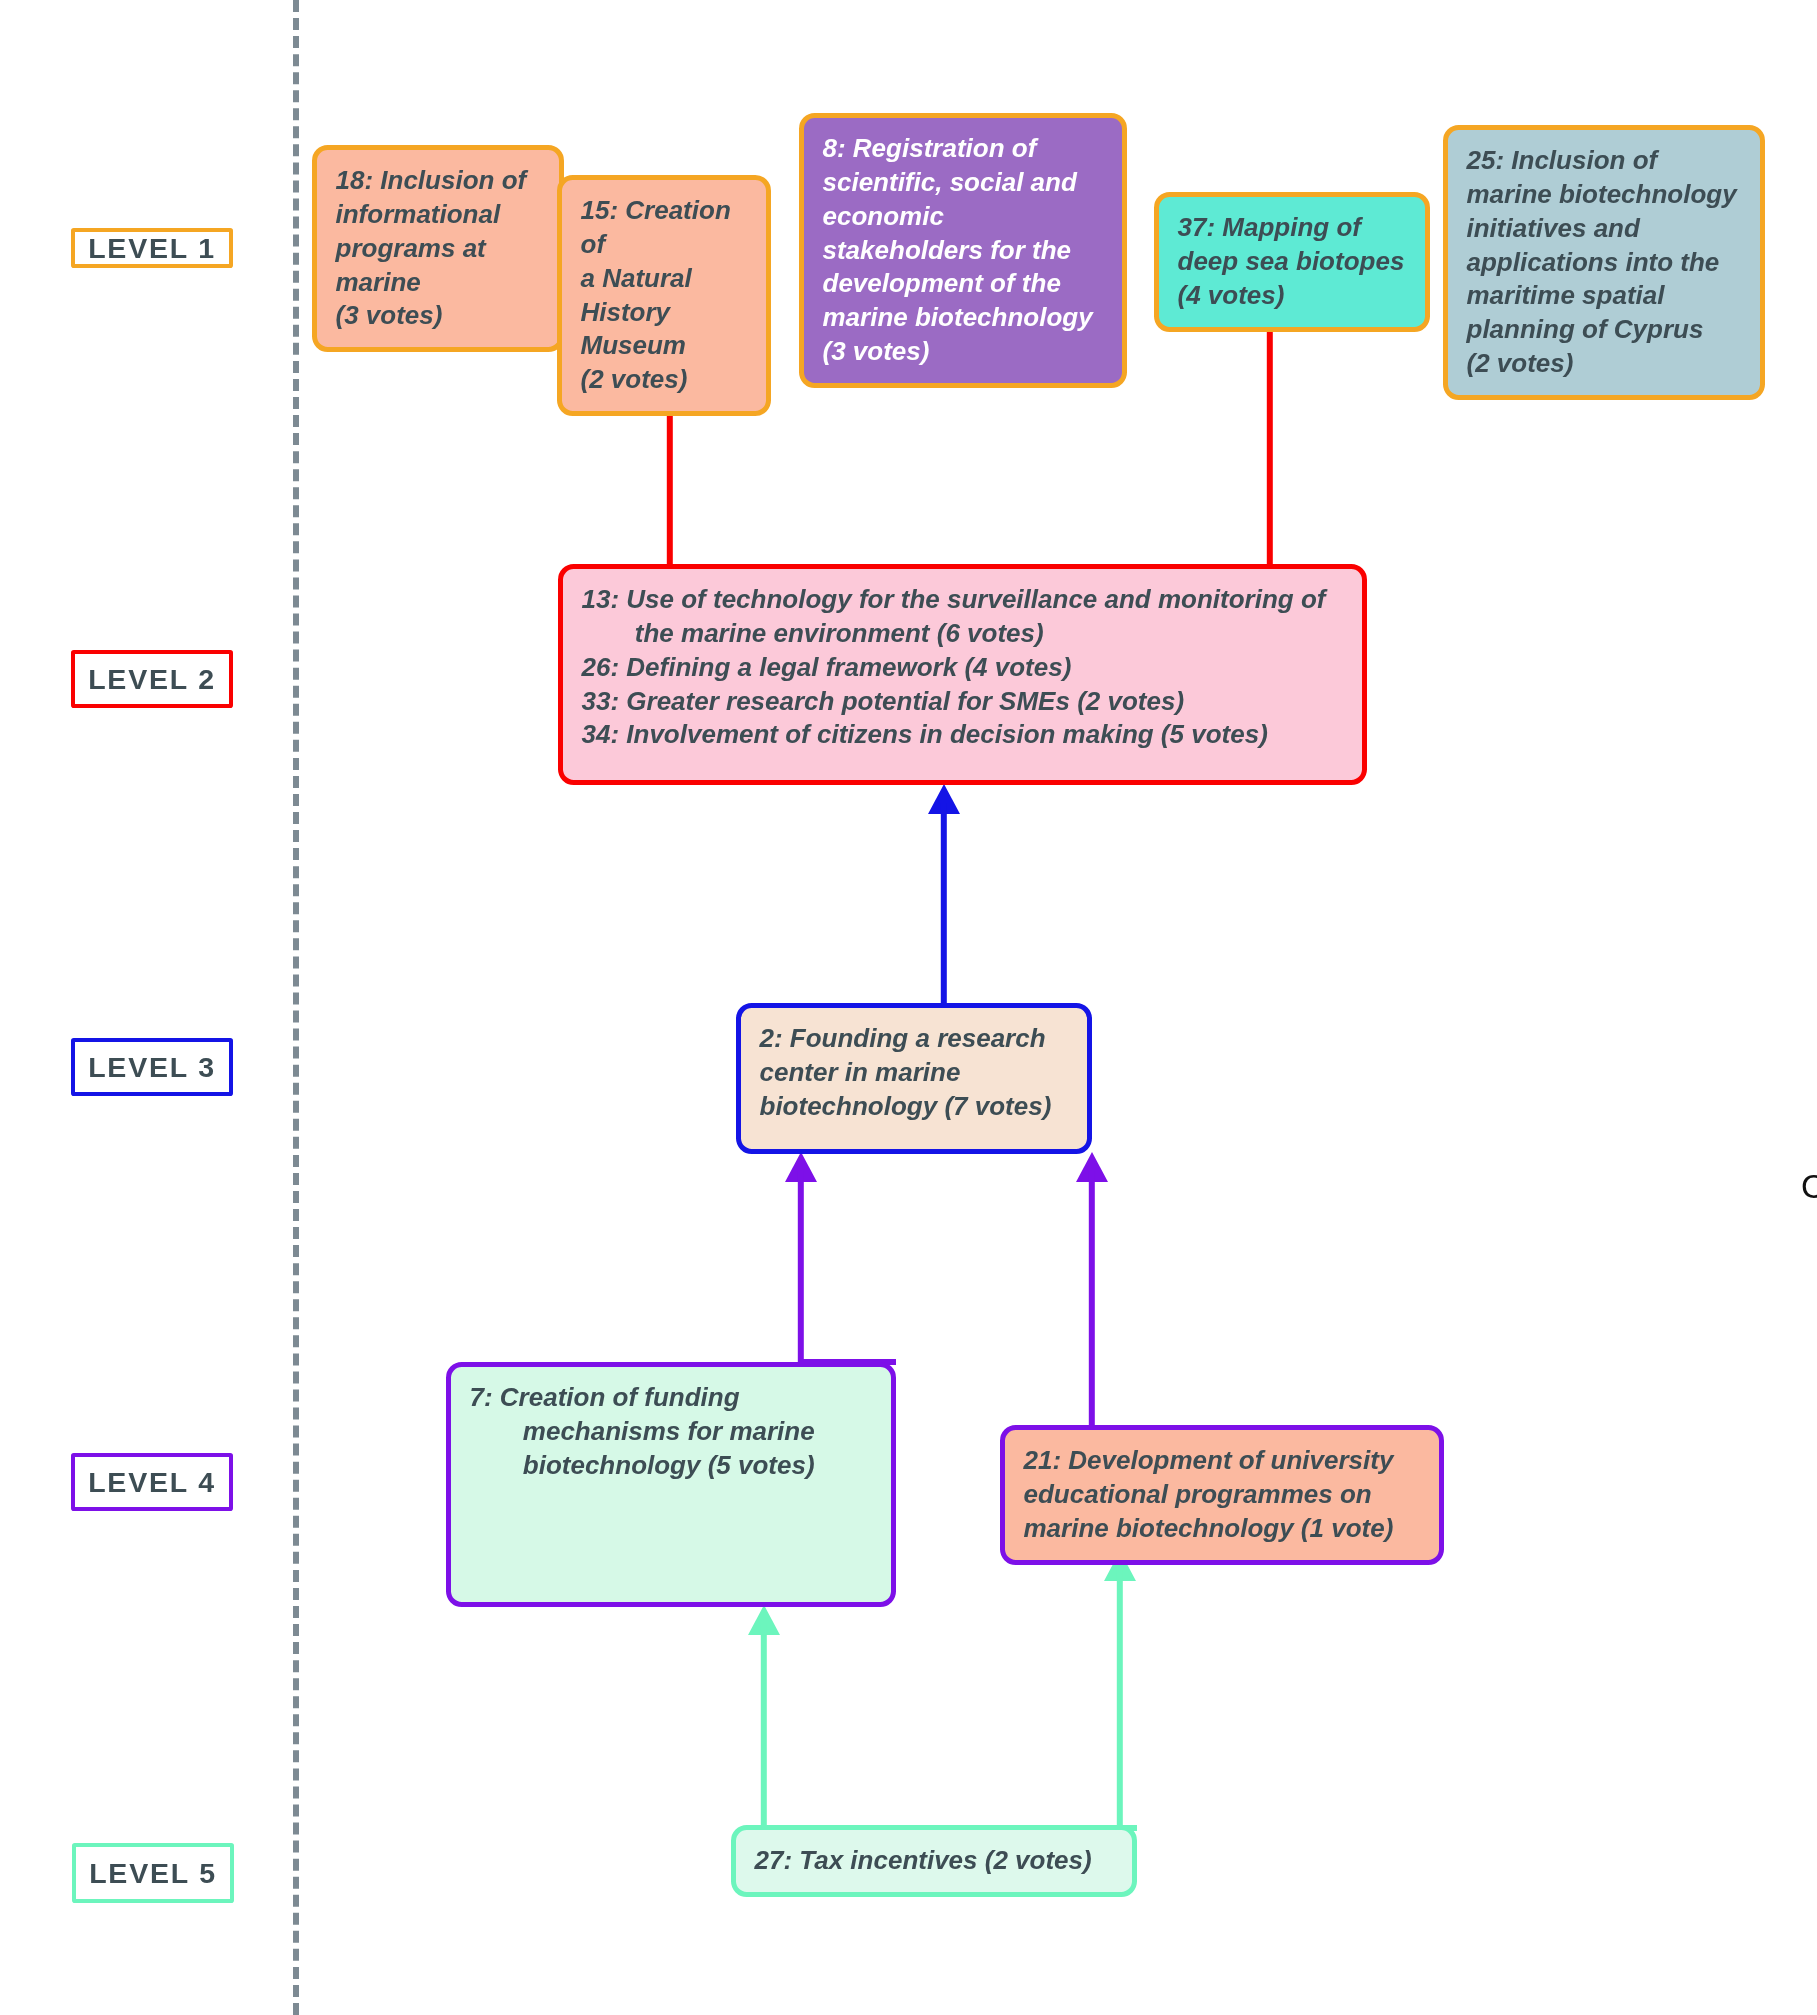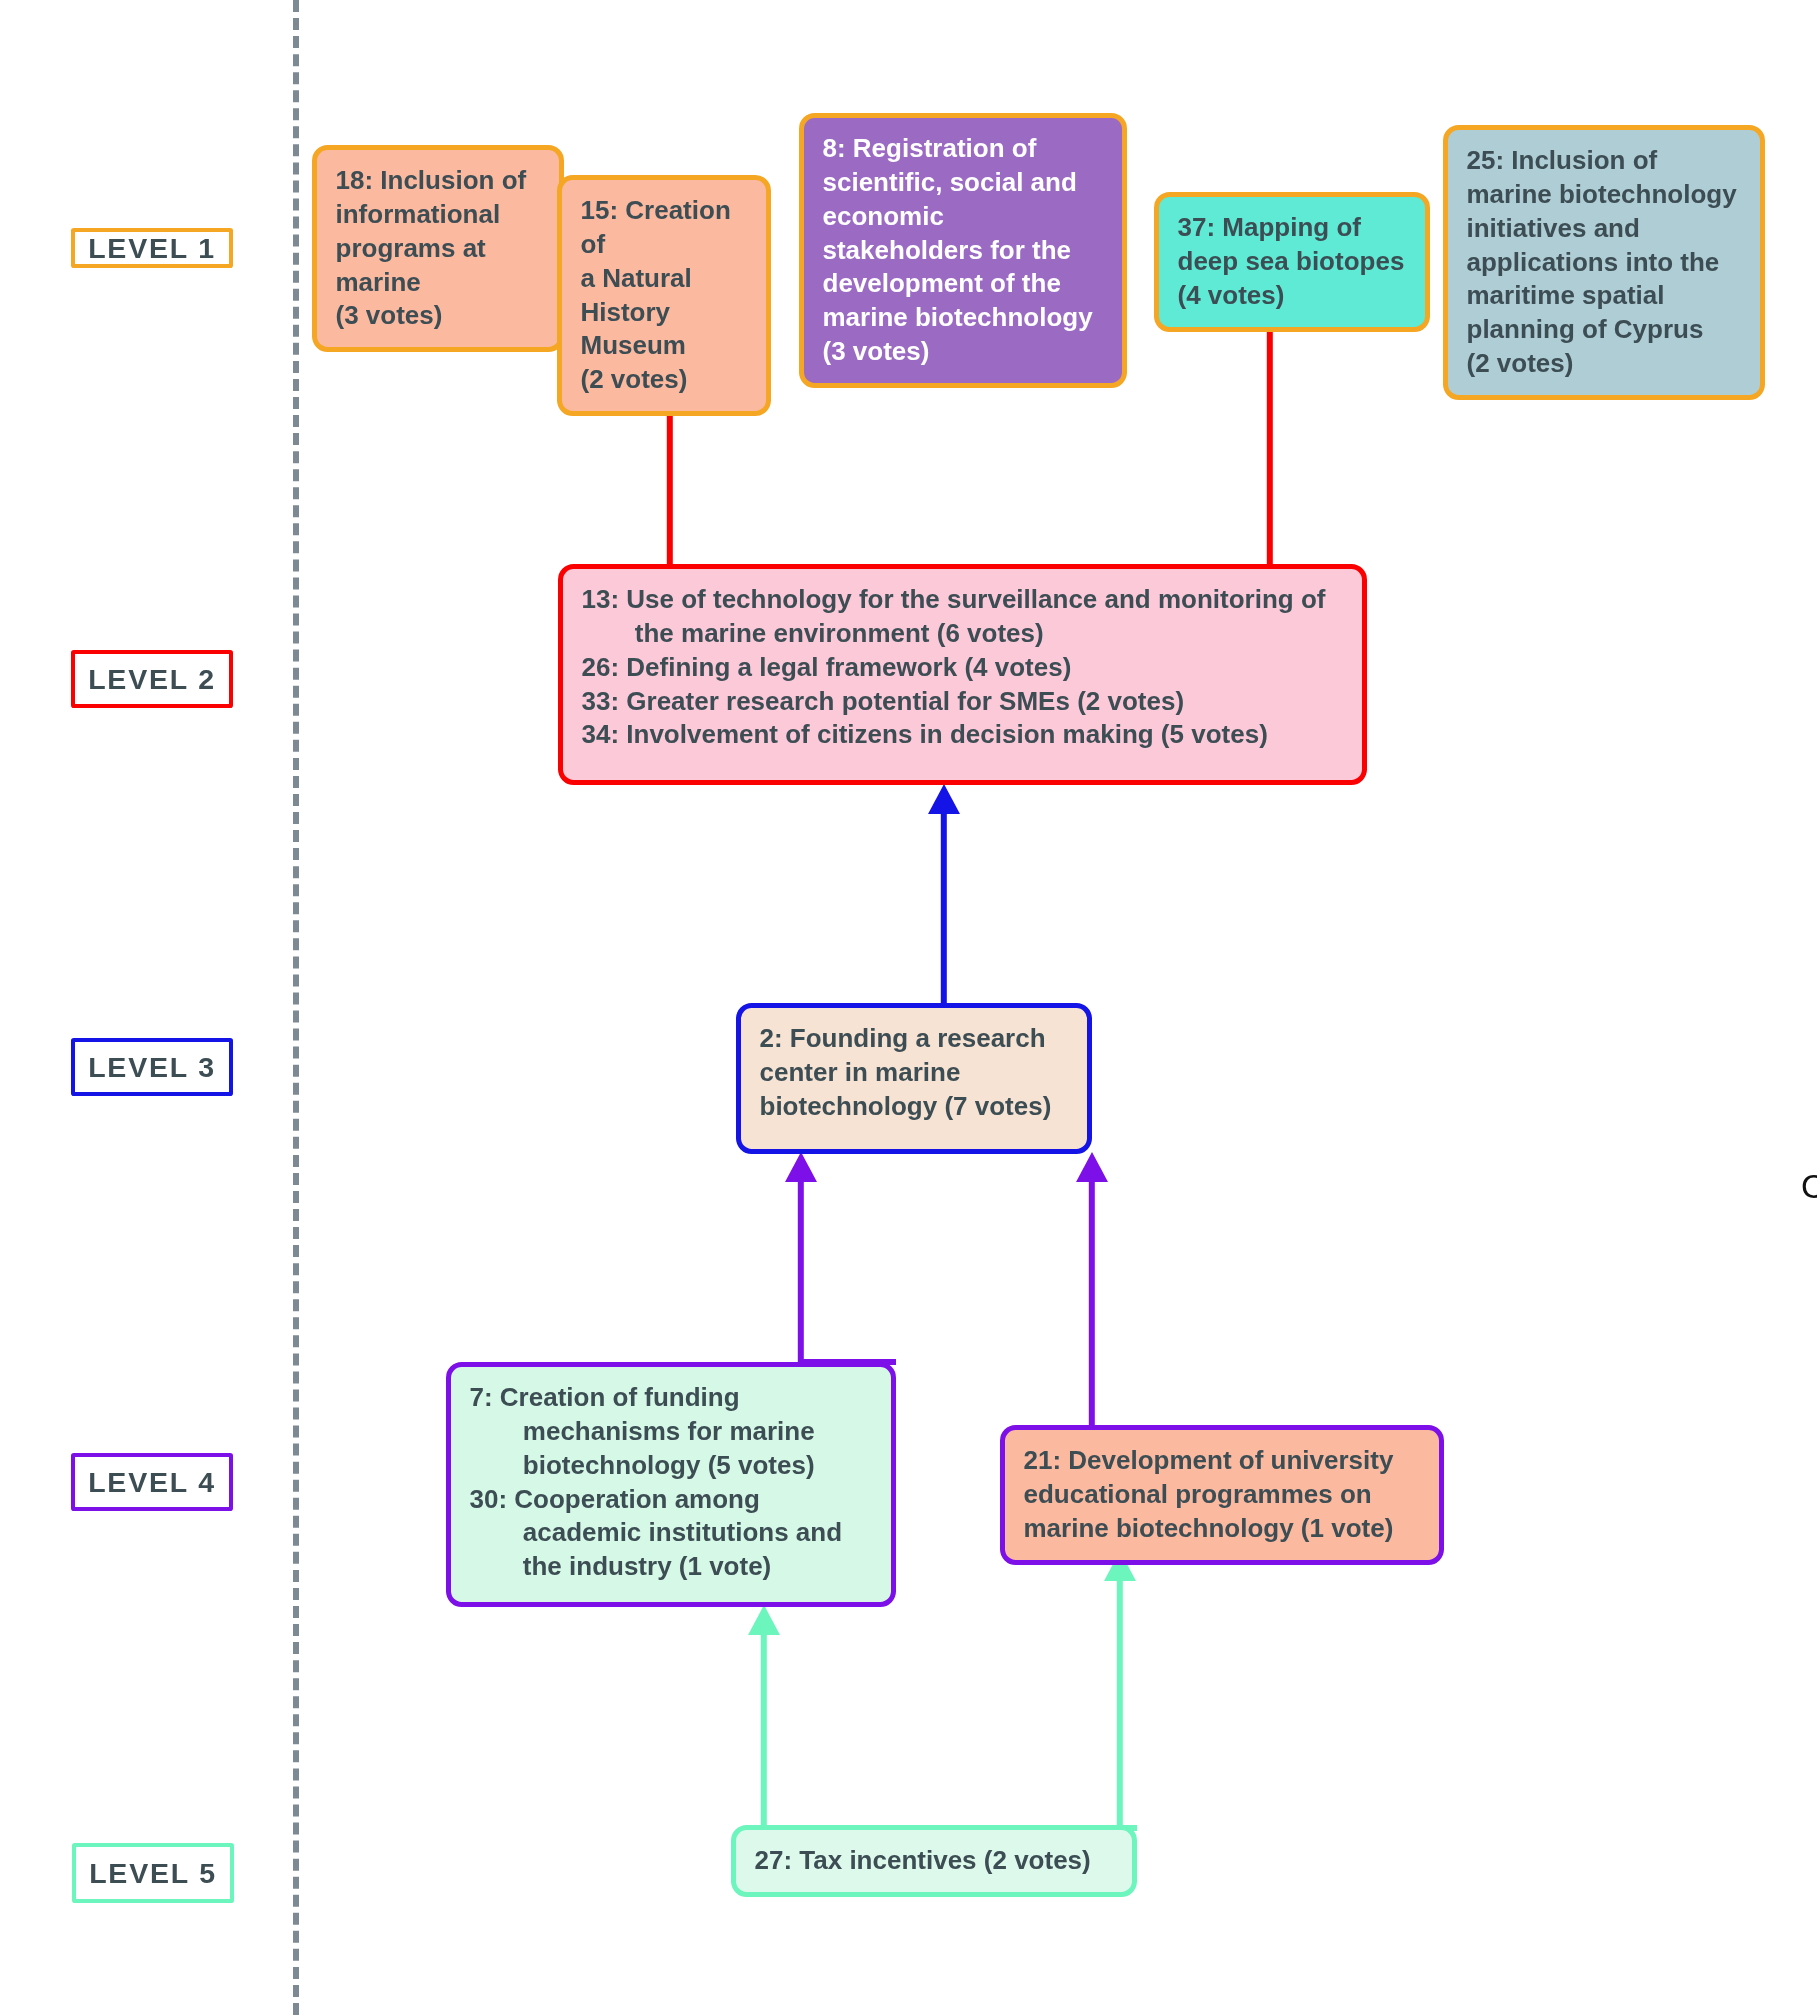--- a/index.html
+++ b/index.html
@@ -58,20 +58,21 @@
     white-space: pre-wrap;
     overflow: hidden;
   }
   .node.hang {
     padding-left: 18.5px;
   }
   .node .ln {
     display: block;
     padding-left: 2.05em;
     text-indent: -2.05em;
+    font-style: italic;
   }
   .node .ln.plain {
     padding-left: 0;
     text-indent: 0;
   }
 
   
   .arrow {
     position: absolute;
   }
@@ -153,18 +154,18 @@
       <div class="edge-stub" style="left: 1120px; top: 1825px; width: 17px; background: rgb(108, 245, 189);"></div>
     </div>
   <div id="nodes-layer">
       <div class="node" style="left: 312px; top: 145px; width: 252px; min-height: 127px; background: rgb(251, 185, 160); border-color: rgb(245, 166, 35); color: rgb(61, 77, 84);"><span class="ln plain">18: Inclusion of</span><span class="ln plain">informational</span><span class="ln plain">programs at</span><span class="ln plain">marine</span><span class="ln plain">(3 votes)</span></div>
       <div class="node" style="left: 557px; top: 175px; width: 214px; min-height: 103px; background: rgb(251, 185, 160); border-color: rgb(245, 166, 35); color: rgb(61, 77, 84);"><span class="ln plain">15: Creation of</span><span class="ln plain">a Natural</span><span class="ln plain">History Museum</span><span class="ln plain">(2 votes)</span></div>
       <div class="node" style="left: 799px; top: 113px; width: 328px; min-height: 171px; background: rgb(155, 107, 196); border-color: rgb(245, 166, 35); color: rgb(255, 255, 255);"><span class="ln plain">8: Registration of</span><span class="ln plain">scientific, social and</span><span class="ln plain">economic</span><span class="ln plain">stakeholders for the</span><span class="ln plain">development of the</span><span class="ln plain">marine biotechnology</span><span class="ln plain">(3 votes)</span></div>
       <div class="node" style="left: 1154px; top: 192px; width: 276px; min-height: 80px; background: #5eead4; border-color: rgb(245, 166, 35); color: rgb(61, 77, 84);"><span class="ln plain">37: Mapping of</span><span class="ln plain">deep sea biotopes</span><span class="ln plain">(4 votes)</span></div>
       <div class="node" style="left: 1443px; top: 125px; width: 322px; min-height: 160px; background: rgb(175, 205, 213); border-color: rgb(245, 166, 35); color: rgb(61, 77, 84);"><span class="ln plain">25: Inclusion of</span><span class="ln plain">marine biotechnology</span><span class="ln plain">initiatives and</span><span class="ln plain">applications into the</span><span class="ln plain">maritime spatial</span><span class="ln plain">planning of Cyprus</span><span class="ln plain">(2 votes)</span></div>
       <div class="node hang" style="left: 558px; top: 564px; width: 809px; min-height: 221px; background: rgb(252, 201, 217); border-color: rgb(250, 0, 0); color: rgb(61, 77, 84);"><span class="ln">13: Use of technology for the surveillance and monitoring of the marine environment (6 votes)</span><span class="ln">26: Defining a legal framework (4 votes)</span><span class="ln">33: Greater research potential for SMEs (2 votes)</span><span class="ln">34: Involvement of citizens in decision making (5 votes)</span></div>
       <div class="node" style="left: 736px; top: 1003px; width: 356px; min-height: 151px; background: rgb(247, 227, 211); border-color: rgb(20, 20, 230); color: rgb(61, 77, 84);"><span class="ln plain">2: Founding a research</span><span class="ln plain">center in marine</span><span class="ln plain">biotechnology (7 votes)</span></div>
-      <div class="node hang" style="left: 446px; top: 1362px; width: 450px; min-height: 245px; background: rgb(214, 249, 231); border-color: rgb(125, 16, 232); color: rgb(61, 77, 84);"><span class="ln">7: Creation of funding mechanisms for marine biotechnology (5 votes)</span><span class="ln">30: Cooperation among academic institutions and the industry (1 vote)</span></div>
+      <div class="node hang" style="left: 446px; top: 1362px; width: 450px; min-height: 245px; background: rgb(214, 249, 231); border-color: rgb(125, 16, 232); color: rgb(61, 77, 84);"><span class="ln">7: Creation of funding mechanisms for marine biotechnology (5 votes)</span></div>
       <div class="node" style="left: 1000px; top: 1425px; width: 444px; min-height: 130px; background: rgb(251, 185, 160); border-color: rgb(125, 16, 232); color: rgb(61, 77, 84);"><span class="ln plain">21: Development of university</span><span class="ln plain">educational programmes on</span><span class="ln plain">marine biotechnology (1 vote)</span></div>
       <div class="node" style="left: 731px; top: 1825px; width: 406px; min-height: 60px; background: rgb(221, 249, 236); border-color: rgb(108, 245, 189); color: rgb(61, 77, 84);"><span class="ln plain">27: Tax incentives (2 votes)</span></div>
     </div>
 </div>
 
 
 </body></html>

